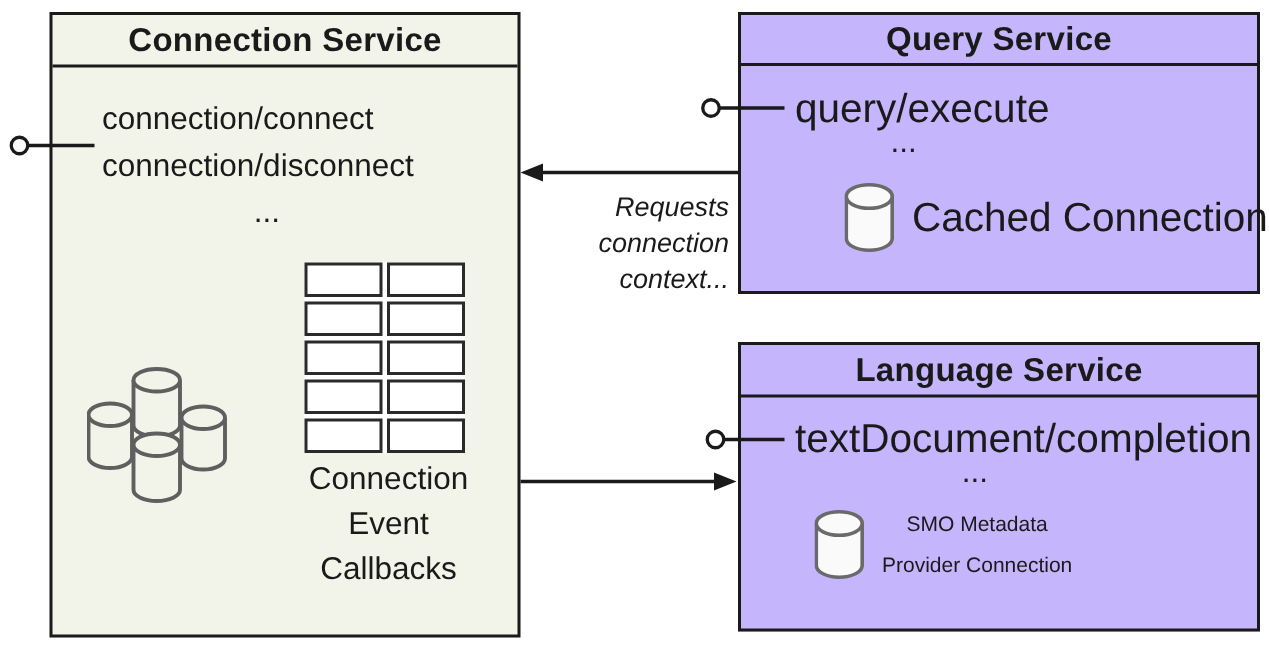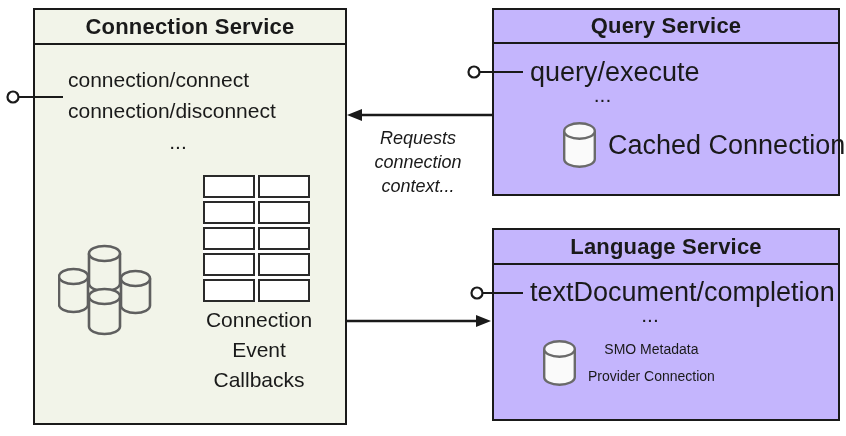--- a/index.html
+++ b/index.html
@@ -17,21 +17,21 @@
   }
   .abs{position:absolute;}
   .body-text{font-size:21px;line-height:31px;white-space:nowrap;}
   .single{font-size:27px;line-height:24px;white-space:nowrap;}
   .dots{font-size:21px;line-height:18px;text-align:center;}
   .center{text-align:center;}
   .label2{font-size:21px;line-height:29px;text-align:center;}
   .label3{font-size:21px;line-height:30px;text-align:center;}
   .annot{
     position:absolute;font-style:italic;font-size:18px;line-height:24px;
-    text-align:center;color:#1a1a1a;z-index:5;white-space:nowrap;
+    text-align:right;color:#1a1a1a;z-index:5;white-space:nowrap;
   }
   .overlay{position:absolute;left:0;top:0;z-index:4;pointer-events:none;}
   .tbl{
     display:grid;grid-template-columns:1fr 1fr;grid-template-rows:repeat(5,1fr);
     gap:3px;background:#ffffff;
   }
   .tbl .cell{border:2px solid #2a2a2a;background:#ffffff;}
   .icon-row{display:flex;align-items:center;}
   .icon-row .lbl{margin-left:12px;}
 </style>

